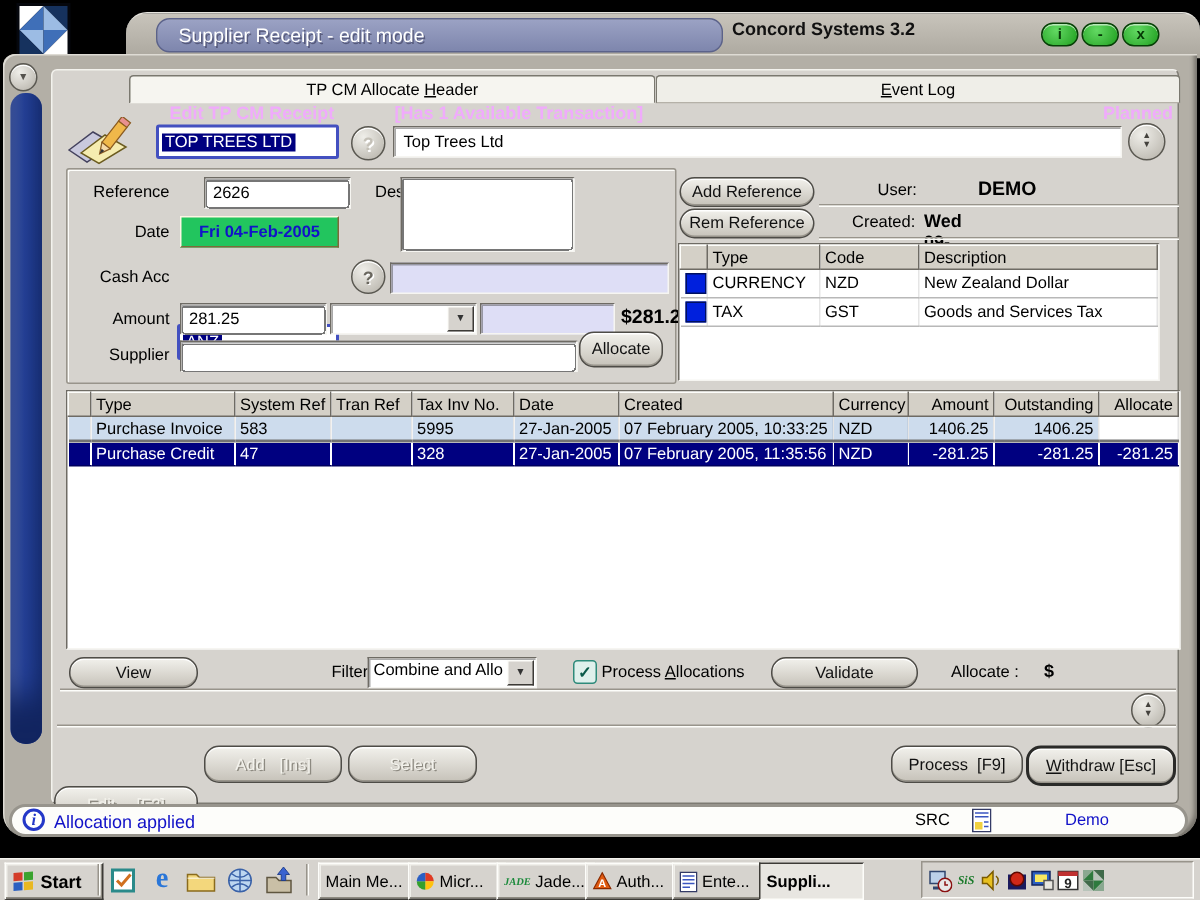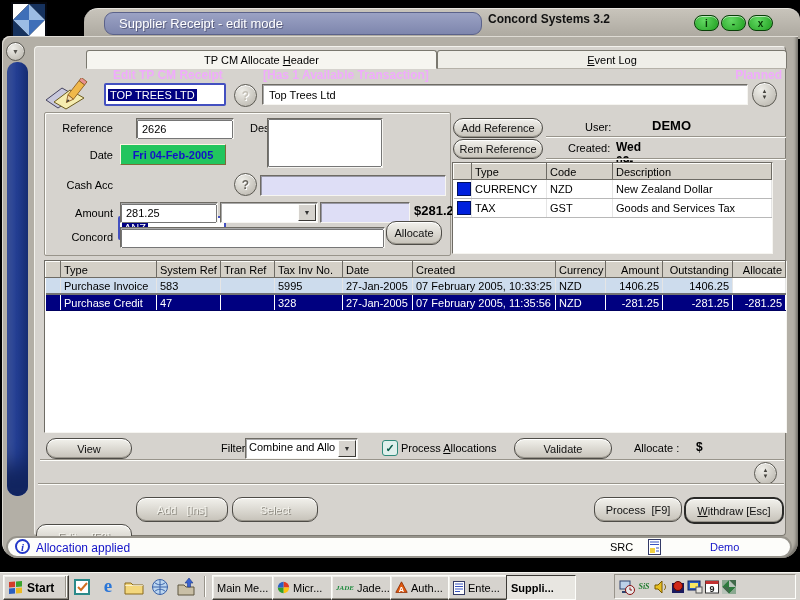--- a/index.html
+++ b/index.html
@@ -134,21 +134,21 @@
   <div class="abs sunken" style="left:120px;top:202px;width:96px;height:19px;"><input class="field" readonly="" value="281.25" style=""></div>
   <div class="abs sunken" style="left:220px;top:202px;width:96px;height:19px;">
     <span class="txt"></span>
     <div class="abs" style="right:1px;top:1px;width:16px;height:15px;background:#d6d3ce;border:1px solid;border-color:#fdfdfa #3c3a36 #3c3a36 #fdfdfa;display:flex;align-items:center;justify-content:center;font-size:7px;color:#333;">
         <span>▼</span>
       </div>
   </div>
   <div class="abs sunken lav" style="left:320px;top:202px;width:88px;height:19px;"><span class="txt"></span></div>
   <div class="abs" style="left:414px;top:203px;font-size:13px;font-weight:bold;color:#000;">$281.25</div>
 
-  <div class="abs rlabel" style="left:30px;top:231px;width:83px;">Concord</div>
+  <div class="abs rlabel" style="left:30px;top:231px;width:83px;">Supplier</div>
   <div class="abs sunken" style="left:120px;top:227px;width:263px;height:19px;"><input class="field" readonly="" value="" style=""></div>
   <div class="abs pill" style="left:386px;top:221px;width:54px;height:22px;">
       <span>Allocate</span>
     </div>
 
   <div class="abs pill" style="left:453px;top:118px;width:88px;height:18px;">
       <span>Add Reference</span>
     </div>
   <div class="abs pill" style="left:453px;top:139px;width:88px;height:18px;">
       <span>Rem Reference</span>

